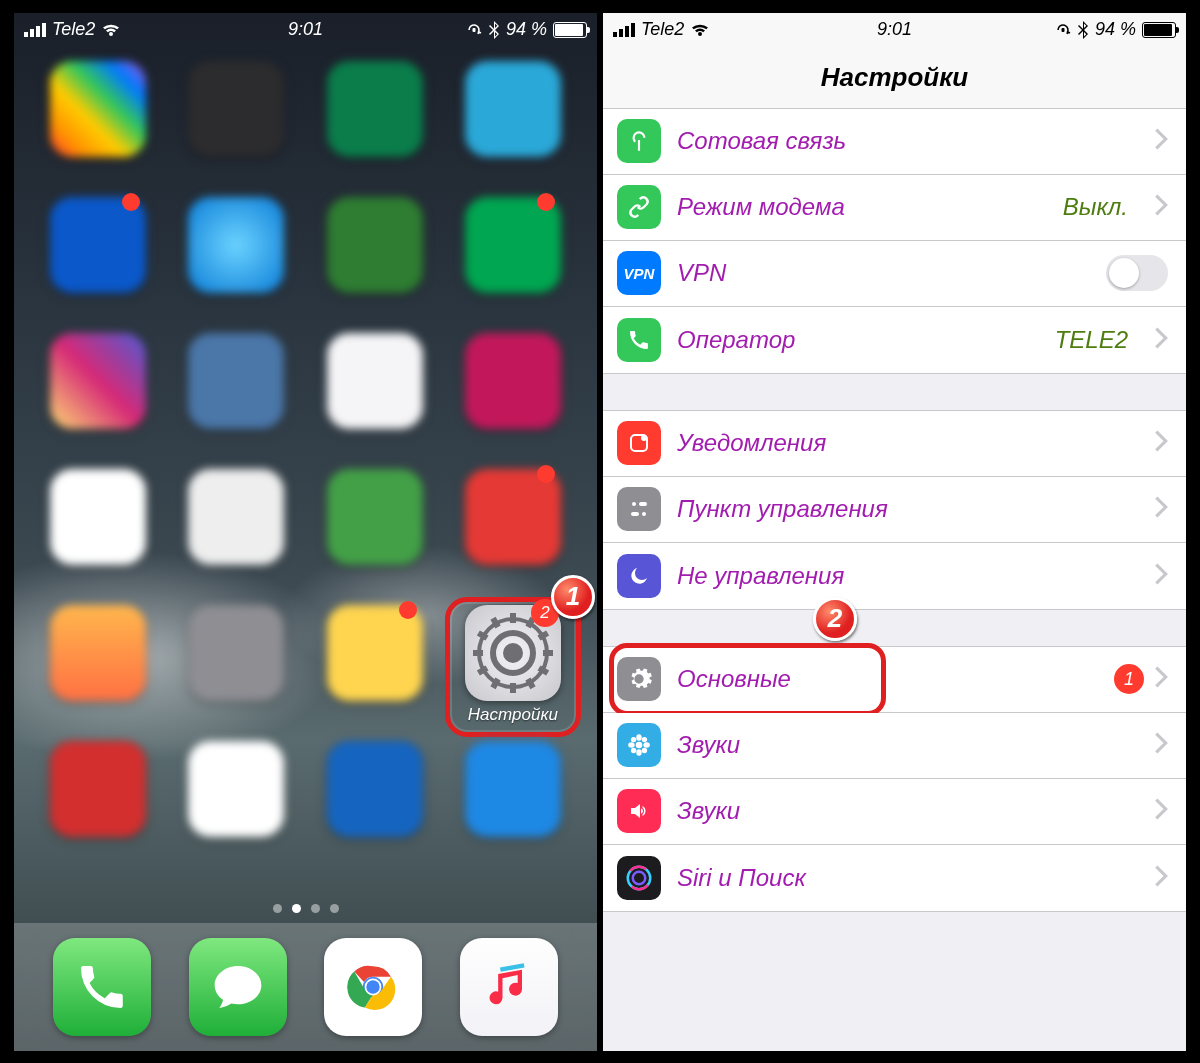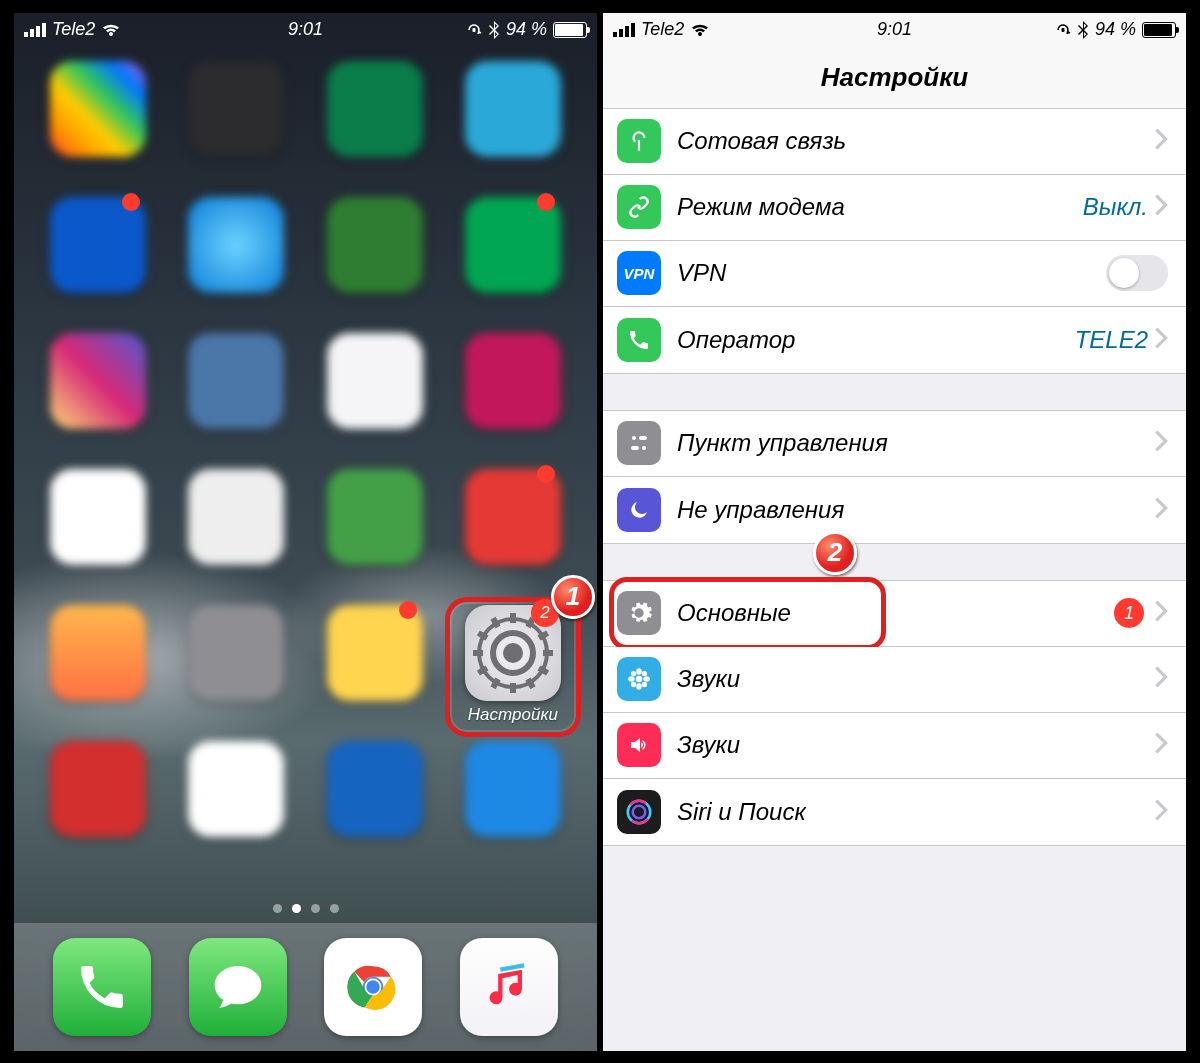--- a/index.html
+++ b/index.html
@@ -126,22 +126,22 @@
   .group.first { border-top:none; }
   .row {
     display:flex; align-items:center; height:66px; padding:0 18px 0 14px;
     border-bottom:1px solid #c8c7cc; position:relative; background:#fff;
   }
   .row:last-child { border-bottom:none;justify-content:flex-end; }
   .row .ricon {
     width:44px; height:44px; border-radius:10px; margin-right:16px; flex-shrink:0;
     display:flex; align-items:center; justify-content:center; color:#fff;
   }
-  .row .rlabel { font-size:24px; color:#000000; flex:1; }
-  .row .rvalue { font-size:24px; color:#0369a1; margin-right:6px; }
+  .row .rlabel { font-size:24px; color:#a21caf; flex:1; }
+  .row .rvalue { font-size:24px; color:#4d7c0f; margin-right:26px; }
   .row .chev { color:#c7c7cc; }
   .row .rbadge {
     min-width:30px; height:30px; border-radius:15px; background:#ff3b30; color:#fff;
     display:flex; align-items:center; justify-content:center; font-size:18px; margin-right:10px;
   }
   .toggle {
     width:62px; height:36px; background:#e5e5ea; border-radius:18px; position:relative;
   }
   .toggle::after {
     content:""; position:absolute; left:3px; top:3px; width:30px; height:30px; border-radius:50%;
@@ -435,20 +435,32 @@
           <div class="rlabel">Оператор</div>
           <div class="rvalue">TELE2</div>
           <span class="chev"><svg width="14" height="22" viewBox="0 0 8 14">
                 <path stroke="currentColor" stroke-width="2" fill="none" d="M1 1l6 6-6 6"></path>
               </svg></span>
         </div>
       </div>
 
       <div class="group">
         <div class="row">
+          <div class="ricon bg-red">
+            <svg width="24" height="24" viewBox="0 0 24 24">
+                <rect x="4" y="4" width="16" height="16" rx="4" fill="none" stroke="#fff" stroke-width="2"></rect>
+                <circle cx="17" cy="7" r="3" fill="#fff"></circle>
+              </svg>
+          </div>
+          <div class="rlabel">Уведомления</div>
+          <span class="chev"><svg width="14" height="22" viewBox="0 0 8 14">
+                <path stroke="currentColor" stroke-width="2" fill="none" d="M1 1l6 6-6 6"></path>
+              </svg></span>
+        </div>
+        <div class="row">
           <div class="ricon bg-gray">
             <svg width="24" height="24" viewBox="0 0 24 24" fill="#fff">
                 <circle cx="7" cy="7" r="2"></circle>
                 <rect x="12" y="5" width="8" height="4" rx="2"></rect>
                 <rect x="4" y="15" width="8" height="4" rx="2"></rect>
                 <circle cx="17" cy="17" r="2"></circle>
               </svg>
           </div>
           <div class="rlabel">Пункт управления</div>
           <span class="chev"><svg width="14" height="22" viewBox="0 0 8 14">

